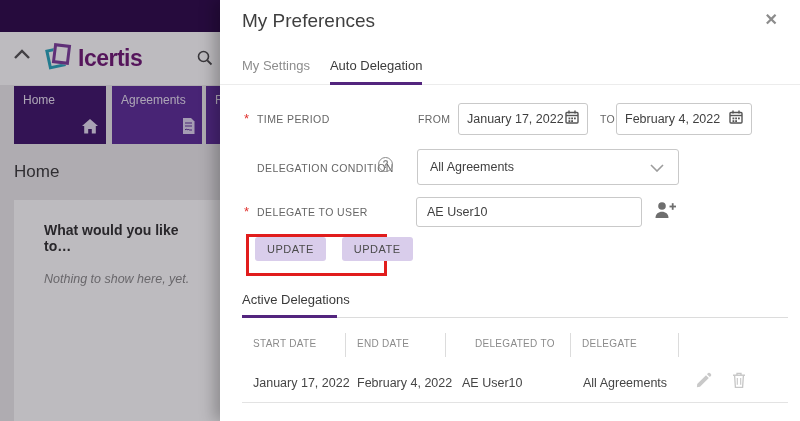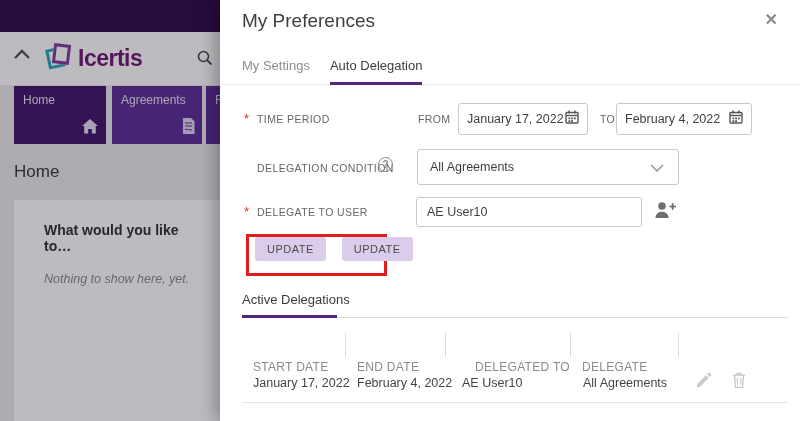--- a/index.html
+++ b/index.html
@@ -84,21 +84,21 @@
              display:flex; align-items:flex-start; gap:16px; padding-left:6px; }
   .pill-btn { background:#d9cdeb; color:#4b4b4b; font-size:11px; letter-spacing:0.5px;
               padding:6px 12px; border:none; border-radius:3px; font-family:"Liberation Sans",sans-serif; cursor:pointer; }
 
   .dtabs { left:22px; top:292px; display:flex; }
   .dtab { font-size:13px; color:#9a9a9a; margin-right:16px; }
   .dtab.active { color:#3a3a3a; }
   .dtabs-rule { left:22px; top:317px; width:546px; height:1px; background:#dcdcdc; }
   .dtabs-underline { left:22px; top:315px; width:95px; height:3px; background:#53257e; z-index:1; }
 
-  .th { top:360px; font-size:12px; color:#8b8b8b; letter-spacing:0.3px;text-align:right; }
+  .th { top:338px; font-size:10px; color:#8b8b8b; letter-spacing:0.3px;text-align:right; }
   .th1 { left:33px; } .th2 { left:137px; } .th3 { left:237px;margin-left:18px; } .th4 { left:362px; }
   .vsep { top:333px; width:1px; height:24px; background:#dcdcdc; }
   .vs1 { left:125px; } .vs2 { left:225px; } .vs3 { left:350px; } .vs4 { left:458px; }
 
   .td { top:376px; font-size:12.5px; color:#454545; }
   .td1 { left:33px; } .td2 { left:137px; } .td3 { left:242px; } .td4 { left:363px; }
   .edit-btn { left:476px; top:372px; }
   .delete-btn { left:512px; top:372px; }
   .row-rule { left:22px; top:402px; width:546px; height:1px; background:#e3e3e3; }
 </style>

